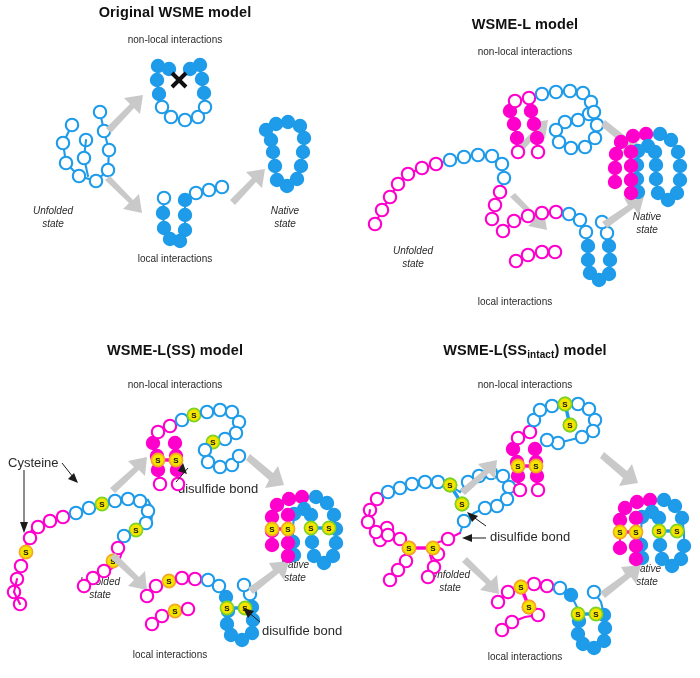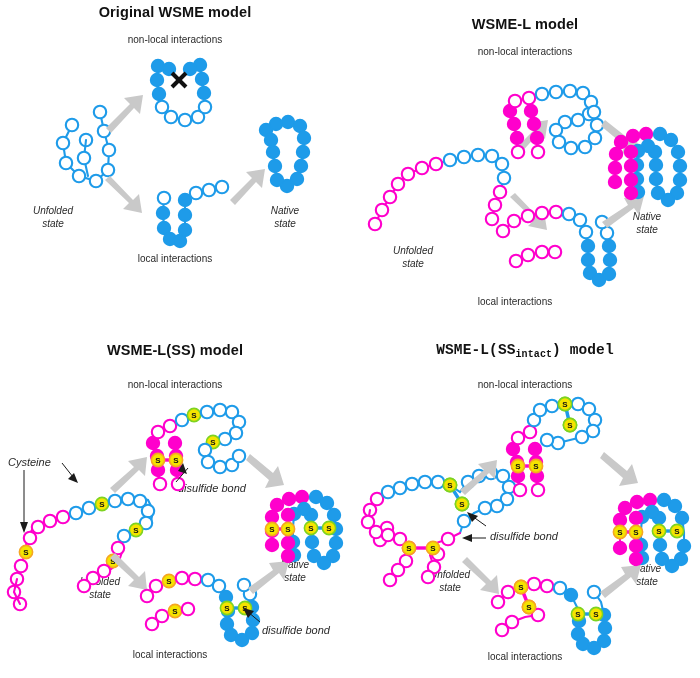--- a/index.html
+++ b/index.html
@@ -22,21 +22,21 @@
     position:absolute;width:100%;text-align:center;
     font-size:14.5px;font-weight:bold;letter-spacing:.1px;
     color:#111;
   }
   .panel-title sub{font-size:10px;vertical-align:baseline;position:relative;top:3px;}
 
   .cap{
     position:absolute;text-align:center;font-size:10px;color:#2a2a2a;
     line-height:13px;white-space:nowrap;
   }
-  .cap.small{font-size:11px;font-style:italic;}
+  .cap.small{font-size:13px;}
   .cap.two{white-space:normal;font-style:italic;}
 
   svg{position:absolute;left:0;top:0;overflow:visible;}
   .bead-open{fill:#ffffff;stroke-width:2.1;}
   .bead-fill{stroke-width:1.6;}
   .link{stroke-width:2.1;fill:none;stroke-linecap:round;}
   .arrow{fill:#c9c9c9;}
   .xmark{stroke:#111;stroke-width:4;stroke-linecap:butt;}
   .ssbond{stroke-width:3.4;stroke-linecap:butt;}
   .slabel{font-size:8px;font-weight:bold;fill:#111;text-anchor:middle;dominant-baseline:central;font-family:"Liberation Sans",sans-serif;}
@@ -488,21 +488,21 @@
         <line class="ssbond" stroke="#1E9BE9" x1="311" y1="198" x2="329" y2="198"></line>
         <circle class="bead-fill" fill="#F5E400" stroke="#7ED321" stroke-width="2.2" cx="311" cy="198" r="6.6"></circle>
         <text class="slabel" x="311" y="198">S</text>
         <circle class="bead-fill" fill="#F5E400" stroke="#7ED321" stroke-width="2.2" cx="329" cy="198" r="6.6"></circle>
         <text class="slabel" x="329" y="198">S</text>
       </g>
     </svg>
   </div>
 
   <div class="panel" id="panel-3">
-    <div class="panel-title" style="top:12px;font-family:Liberation Mono, monospace;">
+    <div class="panel-title" style="top:12px;">
       <span>WSME-L(SS</span><sub>intact</sub><span>) model</span>
     </div>
     <div class="cap" style="top:48px;left:0;width:350px;">non-local interactions</div>
     <div class="cap" style="top:320px;left:0;width:350px;">local interactions</div>
     <div class="cap two" style="top:238px;left:55px;width:90px;">
       <span>Unfolded</span><br>
       <span>state</span>
     </div>
     <div class="cap two" style="top:232px;left:252px;width:90px;">
       <span>Native</span><br>

